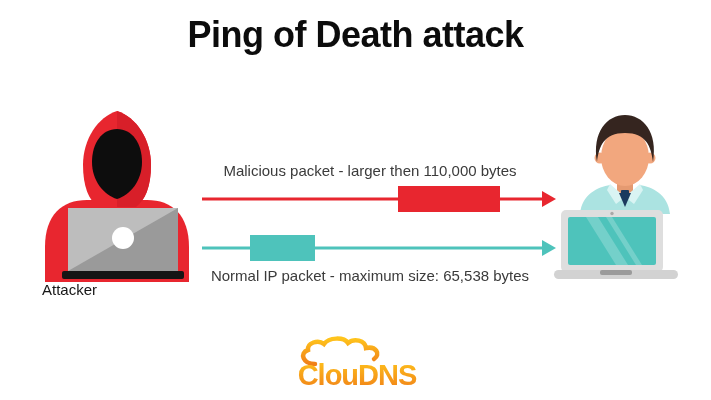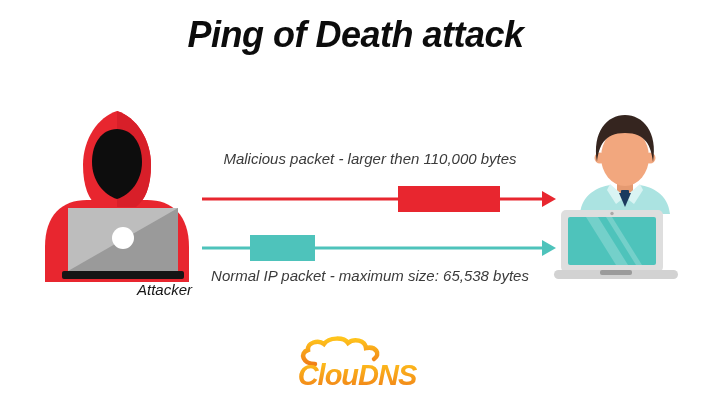--- a/index.html
+++ b/index.html
@@ -1,31 +1,31 @@
 <!DOCTYPE html>
 <html><head>
 <meta charset="utf-8">
 <style>
   html,body { margin:0; padding:0; background:#ffffff; }
   .canvas {
     position:relative; width:711px; height:400px; background:#ffffff;
-    font-family:"Liberation Sans", sans-serif; overflow:hidden;font-style:italic;
+    font-family:"Liberation Sans", sans-serif; overflow:hidden;
   }
   .title {
     position:absolute; top:14px; left:0; width:711px; text-align:center;
     font-size:36px; font-weight:bold; color:#0c0c0c; letter-spacing:-0.5px;
   }
   .caption {
     position:absolute; left:170px; width:400px; text-align:center;
     font-size:15px; color:#3b3b3b;
   }
-  .caption.malicious { top:150px; }
+  .caption.malicious { top:162px; }
   .caption.normal   { top:267px; }
   .figure-label {
-    position:absolute; text-align:right; font-size:15px; color:#161616;
+    position:absolute; text-align:left; font-size:15px; color:#161616;
   }
   .figure-label.attacker { left:42px;  top:281px; width:150px; }
   .figure-label.victim   { left:548px; top:281px; width:145px; }
   .abs { position:absolute; }
   svg { display:block; overflow:visible; }
 </style>
 </head>
 <body>
 
 <div class="canvas">

